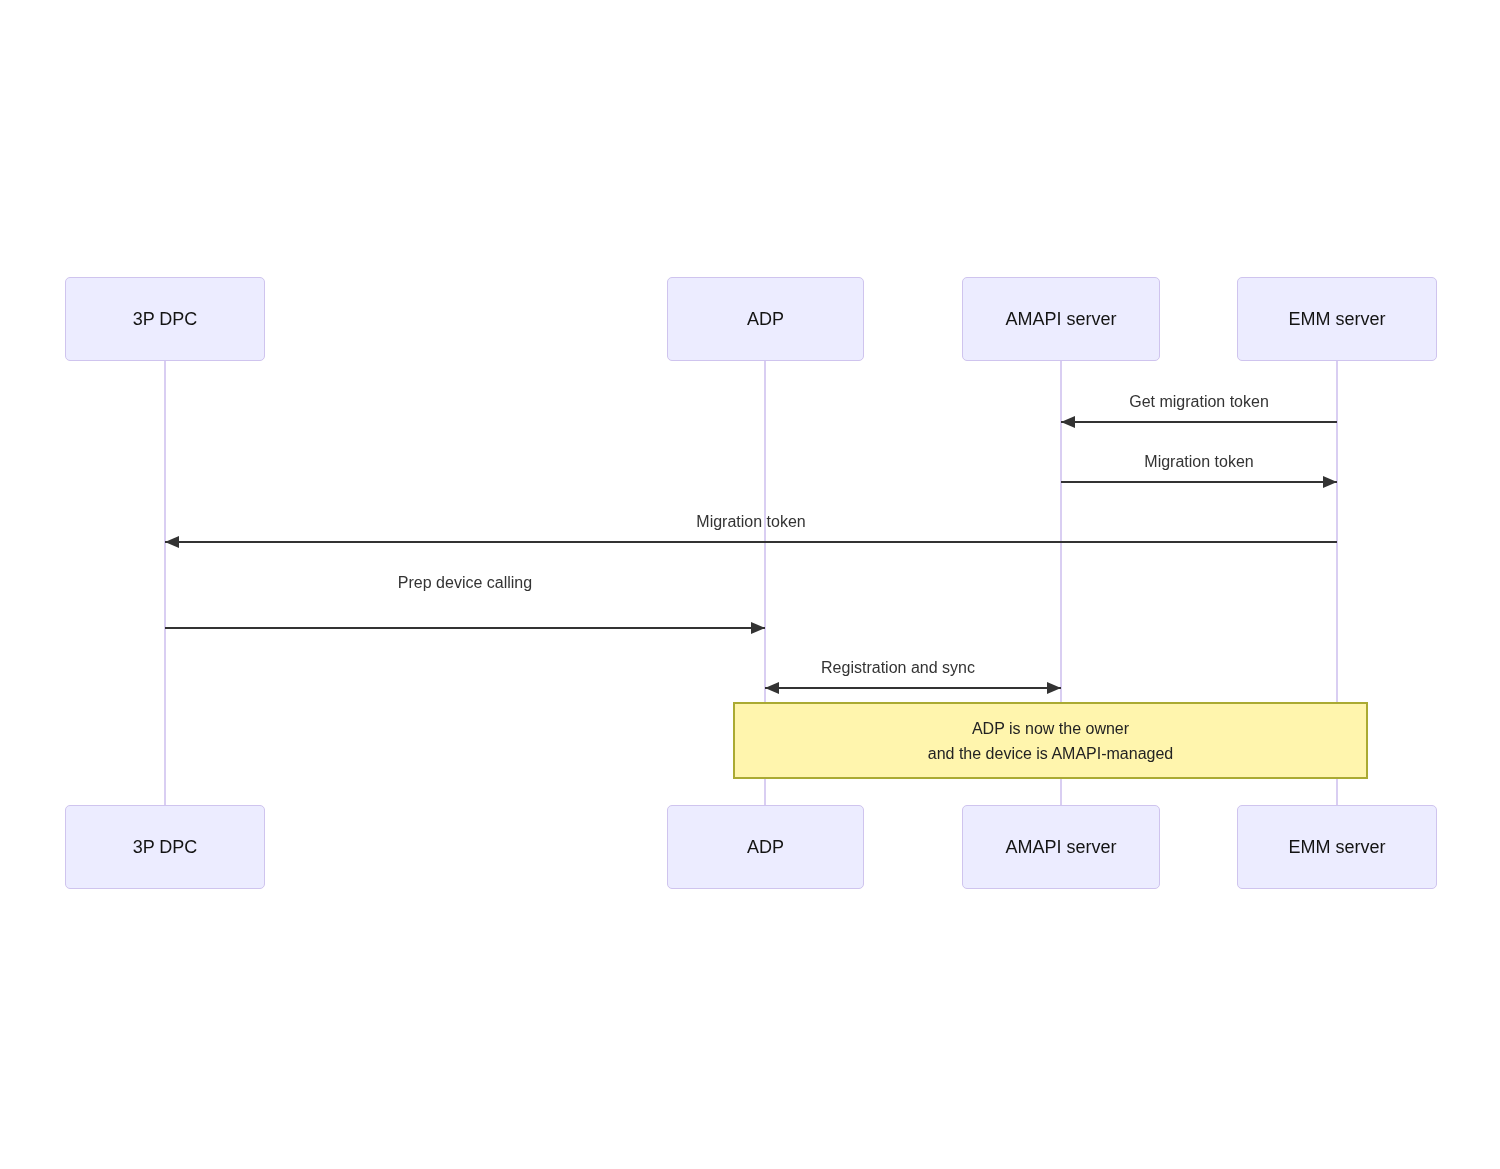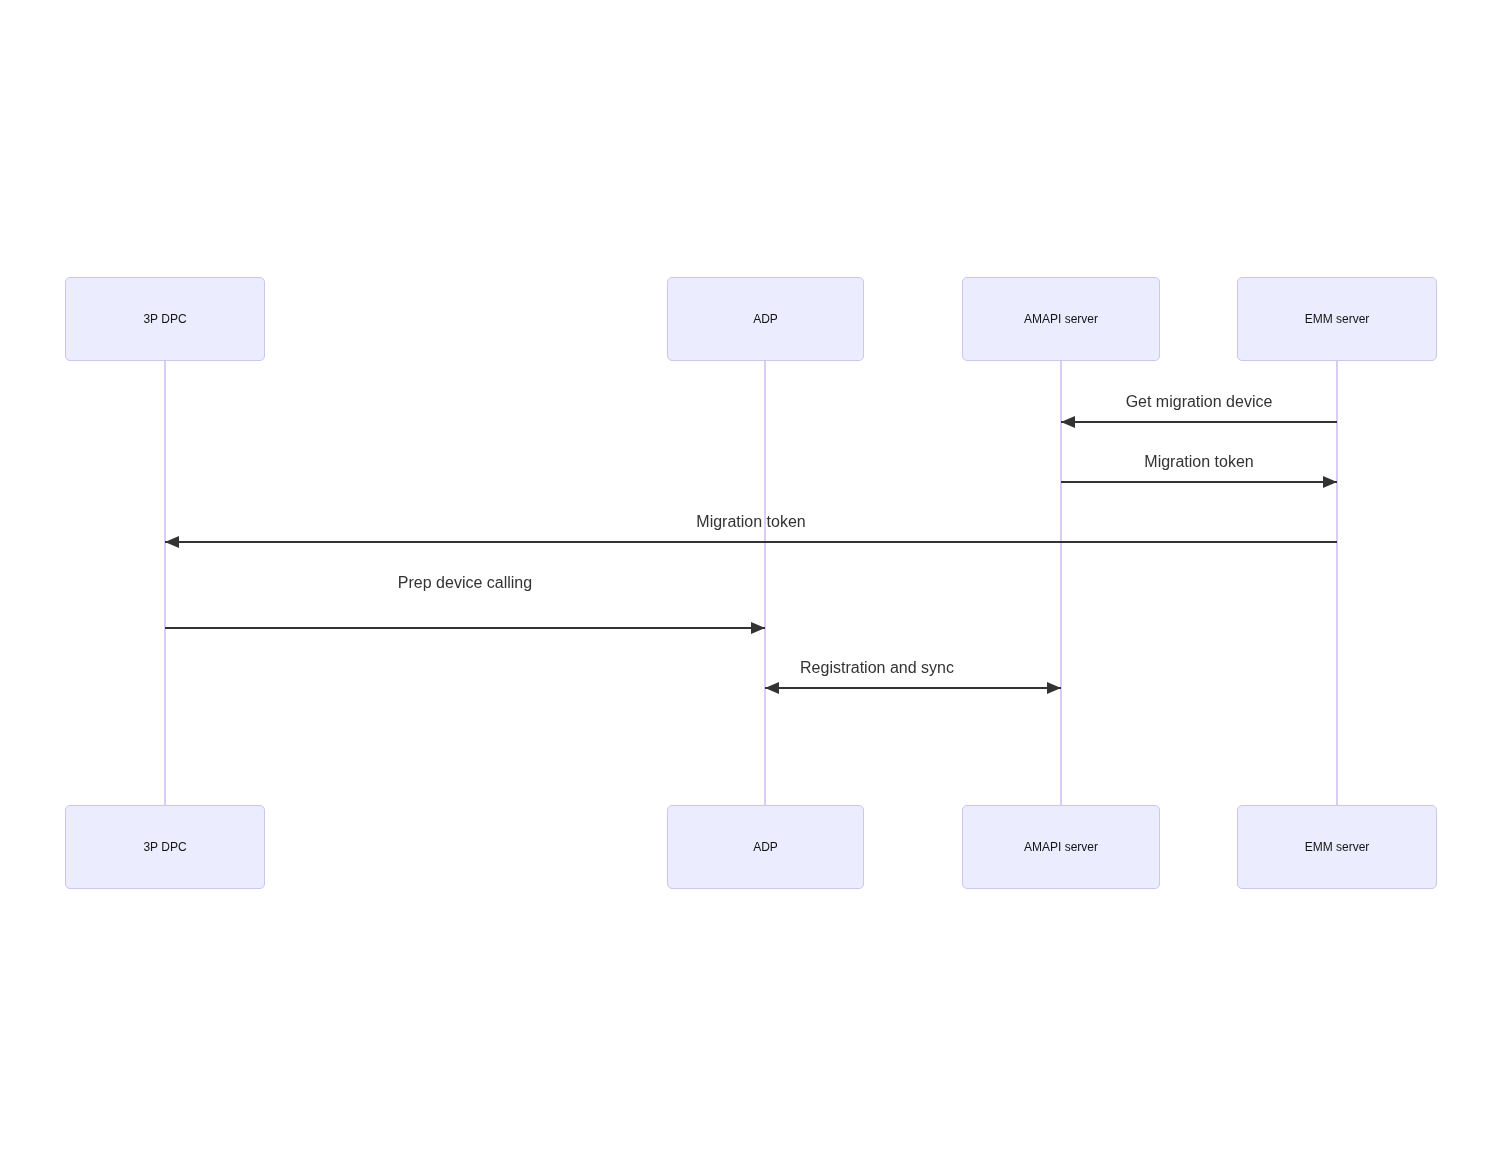--- a/index.html
+++ b/index.html
@@ -25,21 +25,21 @@
   }
   .actor {
     position: absolute;
     height: 84px;
     background: #ececff;
     border: 1px solid #cfc4ee;
     border-radius: 5px;
     display: flex;
     align-items: center;
     justify-content: center;
-    font-size: 12px;
+    font-size: 18px;
     color: #141414;
     z-index: 3;
     box-sizing: border-box;
   }
   .msg-label {
     position: absolute;
     font-size: 16px;
     color: #333333;
     text-align: center;
     line-height: 24px;
@@ -95,43 +95,47 @@
   <div class="actor" style="left:667px;  top:277px; width:197px">
     <span>ADP</span>
   </div>
   <div class="actor" style="left:962px;  top:277px; width:198px">
     <span>AMAPI server</span>
   </div>
   <div class="actor" style="left:1237px; top:277px; width:200px">
     <span>EMM server</span>
   </div>
 
-  <div class="msg-label" style="left:1061px; top:390px; width:276px">Get migration device</div>
+  <div class="msg-label" style="left:1061px; top:390px; width:276px">Get migration token</div>
   <div class="msg-line" style="left:1061px; top:421px; width:276px"></div>
   <div class="arr left" style="left:1061px; top:416px"></div>
 
   <div class="msg-label" style="left:1061px; top:450px; width:276px">Migration token</div>
   <div class="msg-line" style="left:1061px; top:481px; width:276px"></div>
   <div class="arr right" style="left:1323px; top:476px"></div>
 
   <div class="msg-label" style="left:165px; top:510px; width:1172px">Migration token</div>
   <div class="msg-line" style="left:165px; top:541px; width:1172px"></div>
   <div class="arr left" style="left:165px; top:536px"></div>
 
   <div class="msg-label" style="left:165px; top:571px; width:600px">
     <span style="display:block">Prep device calling</span>
   </div>
   <div class="msg-line" style="left:165px; top:627px; width:600px"></div>
   <div class="arr right" style="left:751px; top:622px"></div>
 
-  <div class="msg-label" style="left:745px; top:656px; width:264px">Registration and sync</div>
+  <div class="msg-label" style="left:766px; top:656px; width:264px">Registration and sync</div>
   <div class="msg-line" style="left:765px; top:687px; width:296px"></div>
   <div class="arr left" style="left:765px; top:682px"></div>
   <div class="arr right" style="left:1047px; top:682px"></div>
 
+  <div class="note" style="left:733px; top:702px; width:635px; height:77px">
+    <span style="display:block">ADP is now the owner</span>
+    <span style="display:block">and the device is AMAPI-managed</span>
+  </div>
 
   <div class="actor" style="left:65px;   top:805px; width:200px">
     <span>3P DPC</span>
   </div>
   <div class="actor" style="left:667px;  top:805px; width:197px">
     <span>ADP</span>
   </div>
   <div class="actor" style="left:962px;  top:805px; width:198px">
     <span>AMAPI server</span>
   </div>

